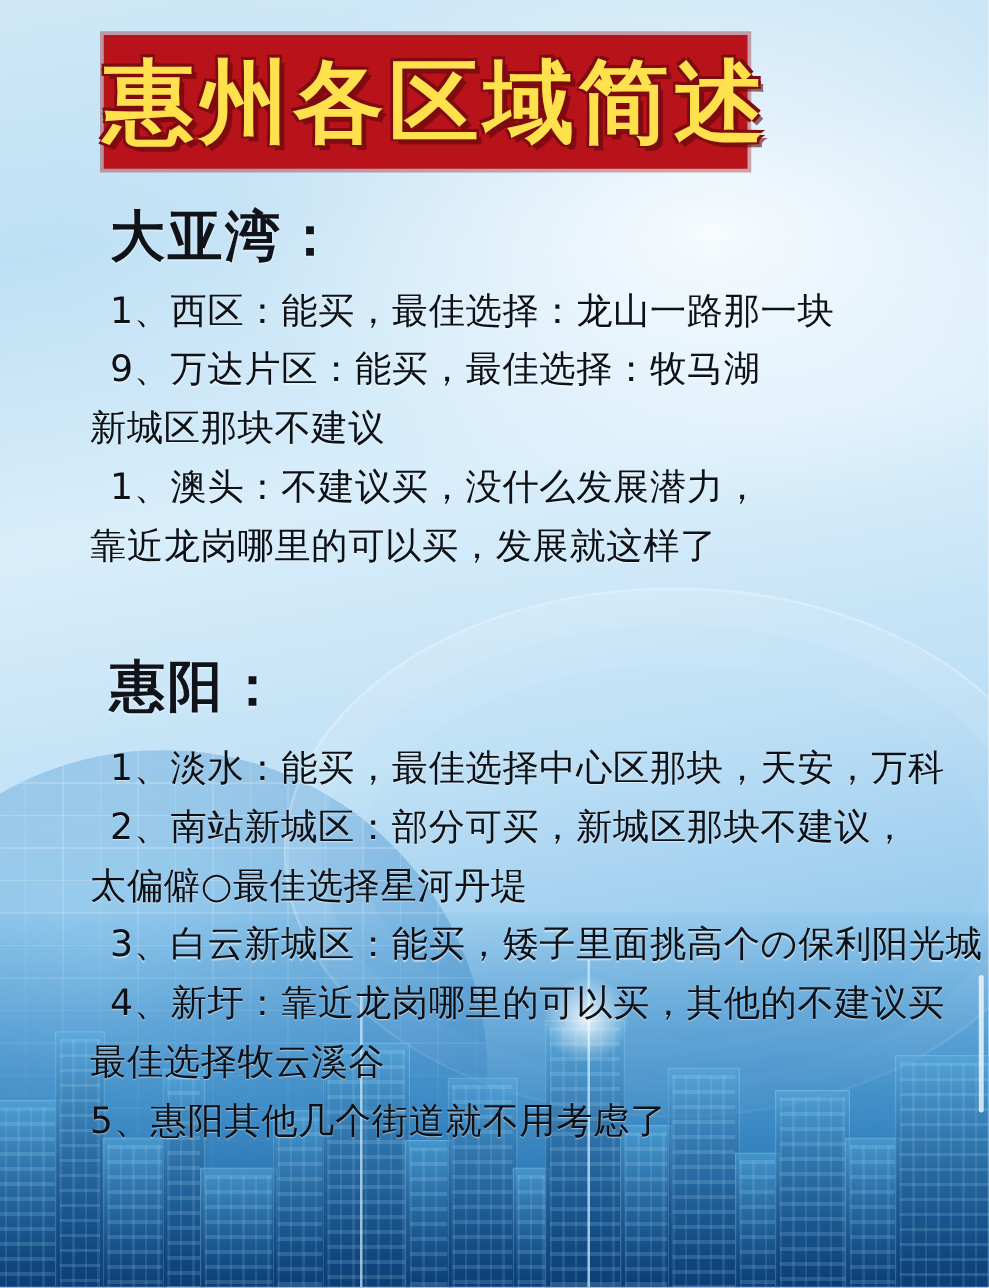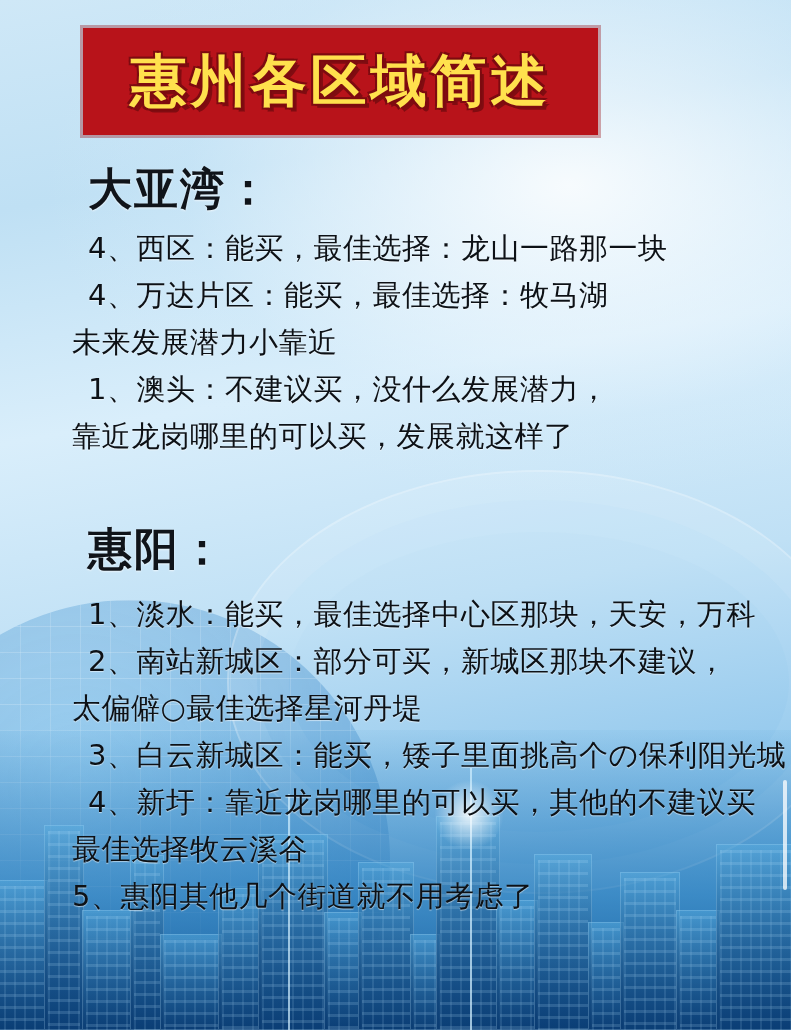--- a/index.html
+++ b/index.html
@@ -117,21 +117,21 @@
   }
   .title-text {
     position: absolute;
     left: 0;
     right: 0;
     top: 50%;
     transform: translateY(-50%);
     text-align: center;
     font-family: "DejaVu Sans", sans-serif;
     font-weight: bold;
-    font-size: 56px;
+    font-size: 72px;
     letter-spacing: 4px;
     color: #ffe14d;
     text-shadow:
       -2px -2px 0 #7d0b10,
       2px -2px 0 #7d0b10,
       -2px 2px 0 #7d0b10,
       2px 2px 0 #7d0b10,
       4px 4px 0 rgba(90,8,12,0.6);
     white-space: nowrap;
   }
@@ -199,23 +199,23 @@
   <div class="scrollbar"></div>
 
   <div class="content">
 
     <div class="title-band">
       <div class="title-text">惠州各区域简述</div>
     </div>
 
     <div class="section" id="sec-dayawan">
       <div class="section-heading">大亚湾：</div>
-      <div class="line">4、西区：能买，最佳选择：龙山一路那一块</div>
-      <div class="line">4、万达片区：能买，最佳选择：牧马湖</div>
-      <div class="line wrap2">未来发展潜力小靠近</div>
+      <div class="line">1、西区：能买，最佳选择：龙山一路那一块</div>
+      <div class="line">9、万达片区：能买，最佳选择：牧马湖</div>
+      <div class="line wrap2">新城区那块不建议</div>
       <div class="line">1、澳头：不建议买，没什么发展潜力，</div>
       <div class="line wrap2">靠近龙岗哪里的可以买，发展就这样了</div>
     </div>
 
     <div class="section" id="sec-huiyang">
       <div class="section-heading">惠阳：</div>
       <div class="line">1、淡水：能买，最佳选择中心区那块，天安，万科</div>
       <div class="line">2、南站新城区：部分可买，新城区那块不建议，</div>
       <div class="line wrap2">太偏僻○最佳选择星河丹堤</div>
       <div class="line">3、白云新城区：能买，矮子里面挑高个の保利阳光城</div>

